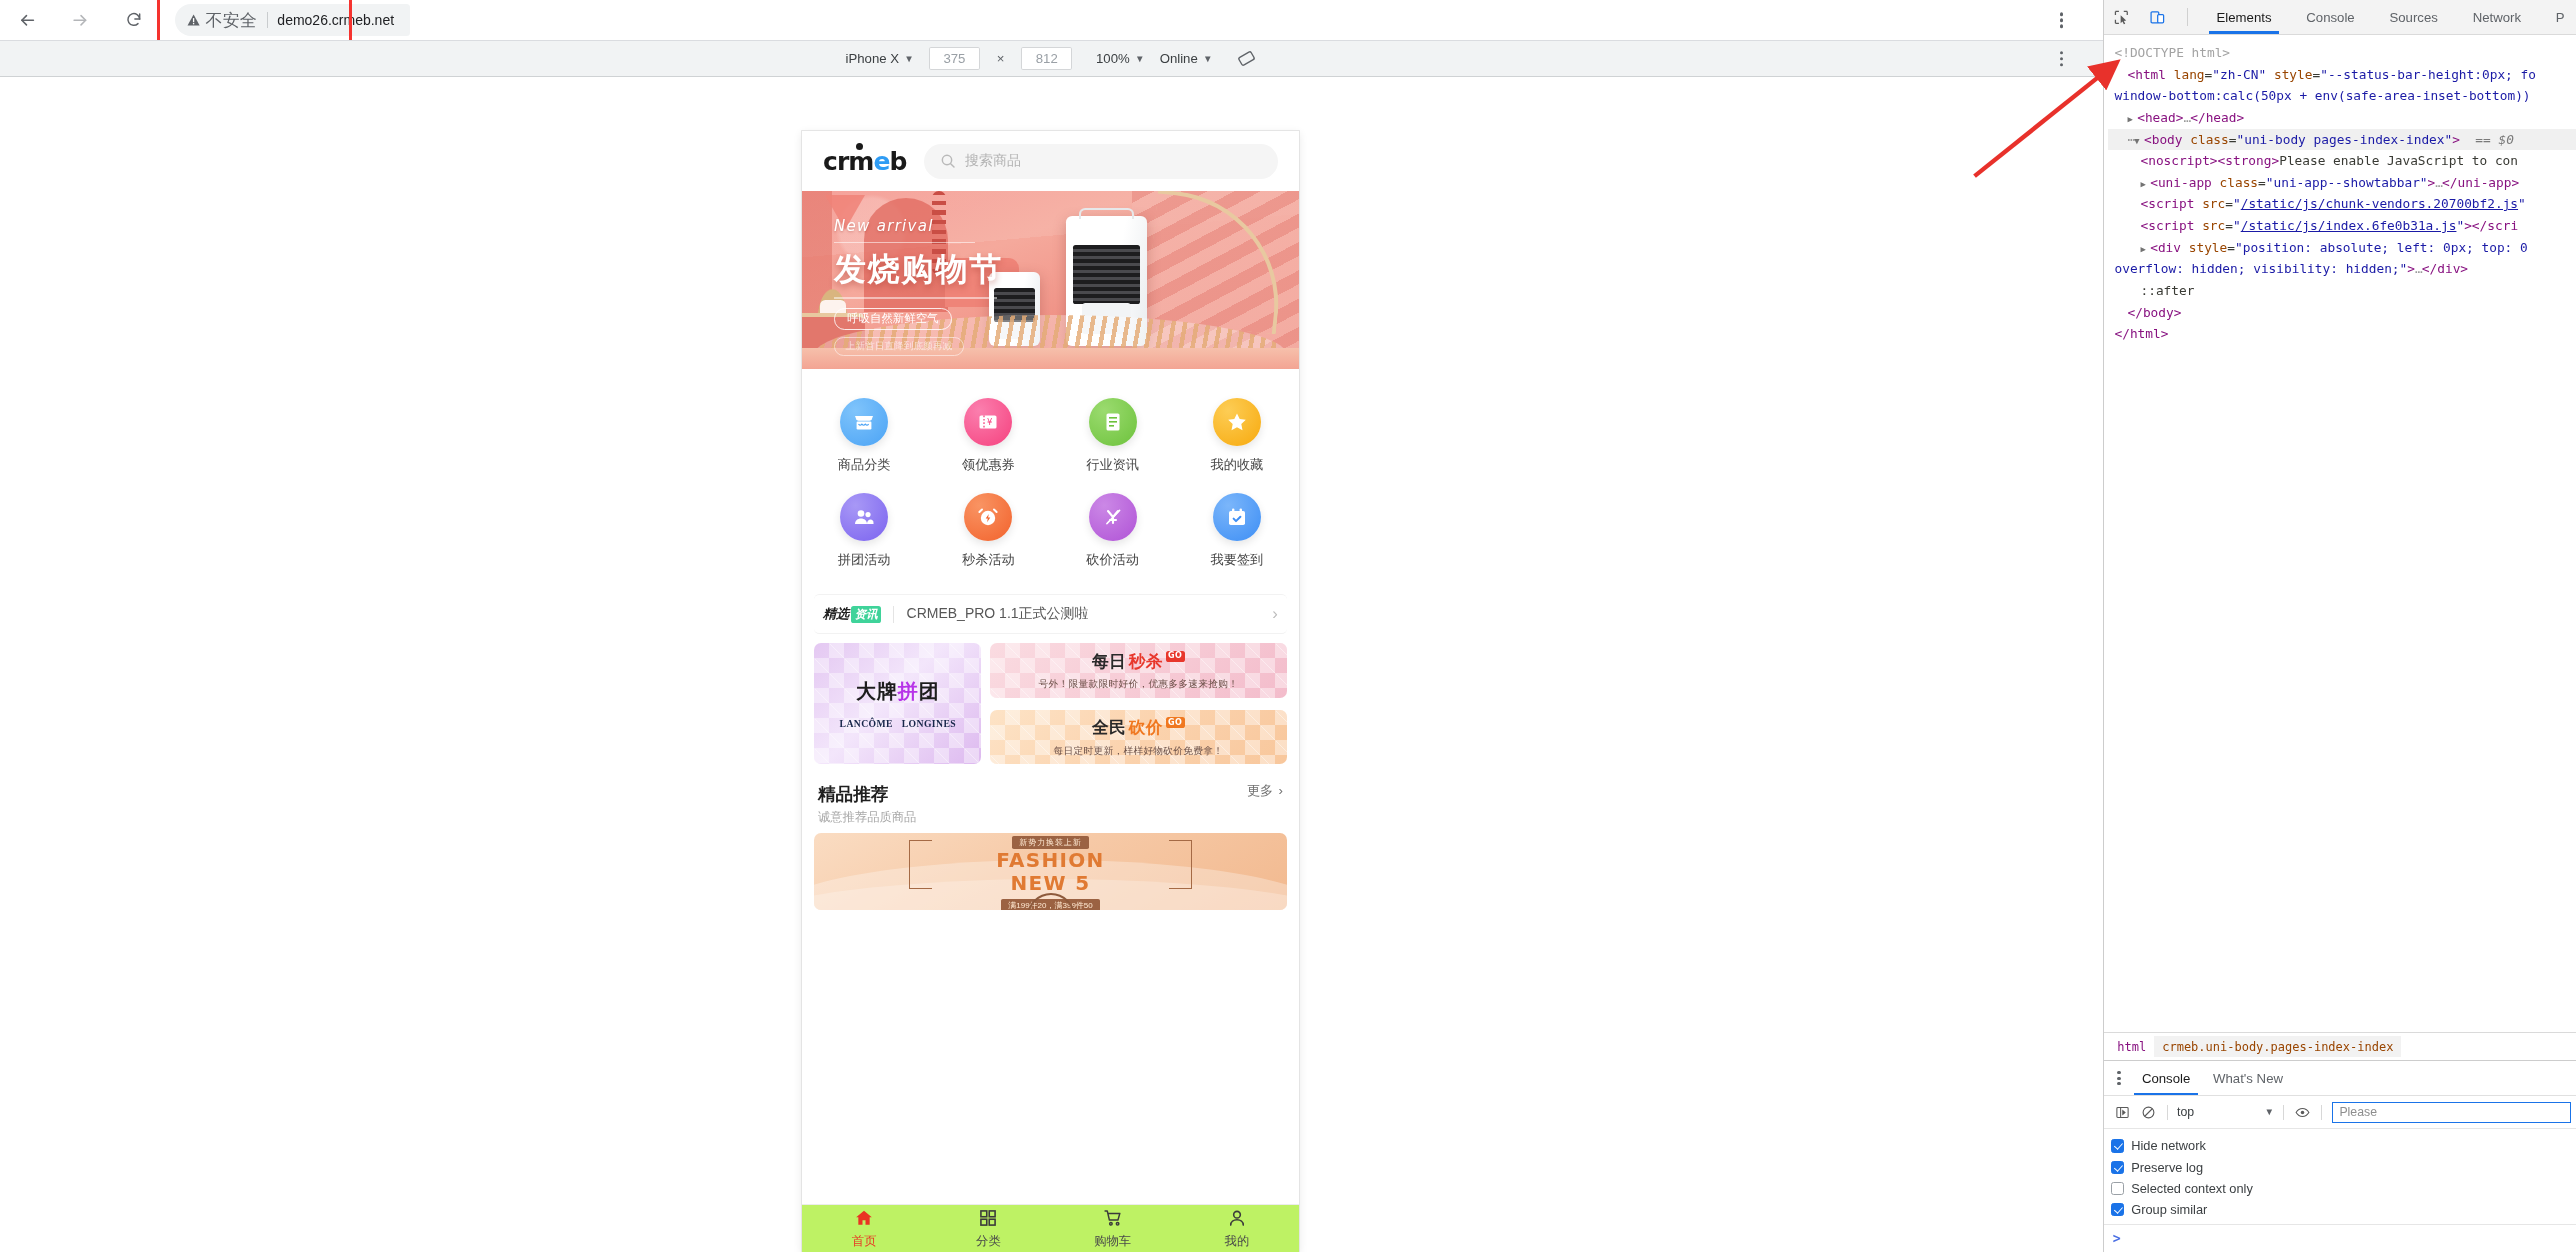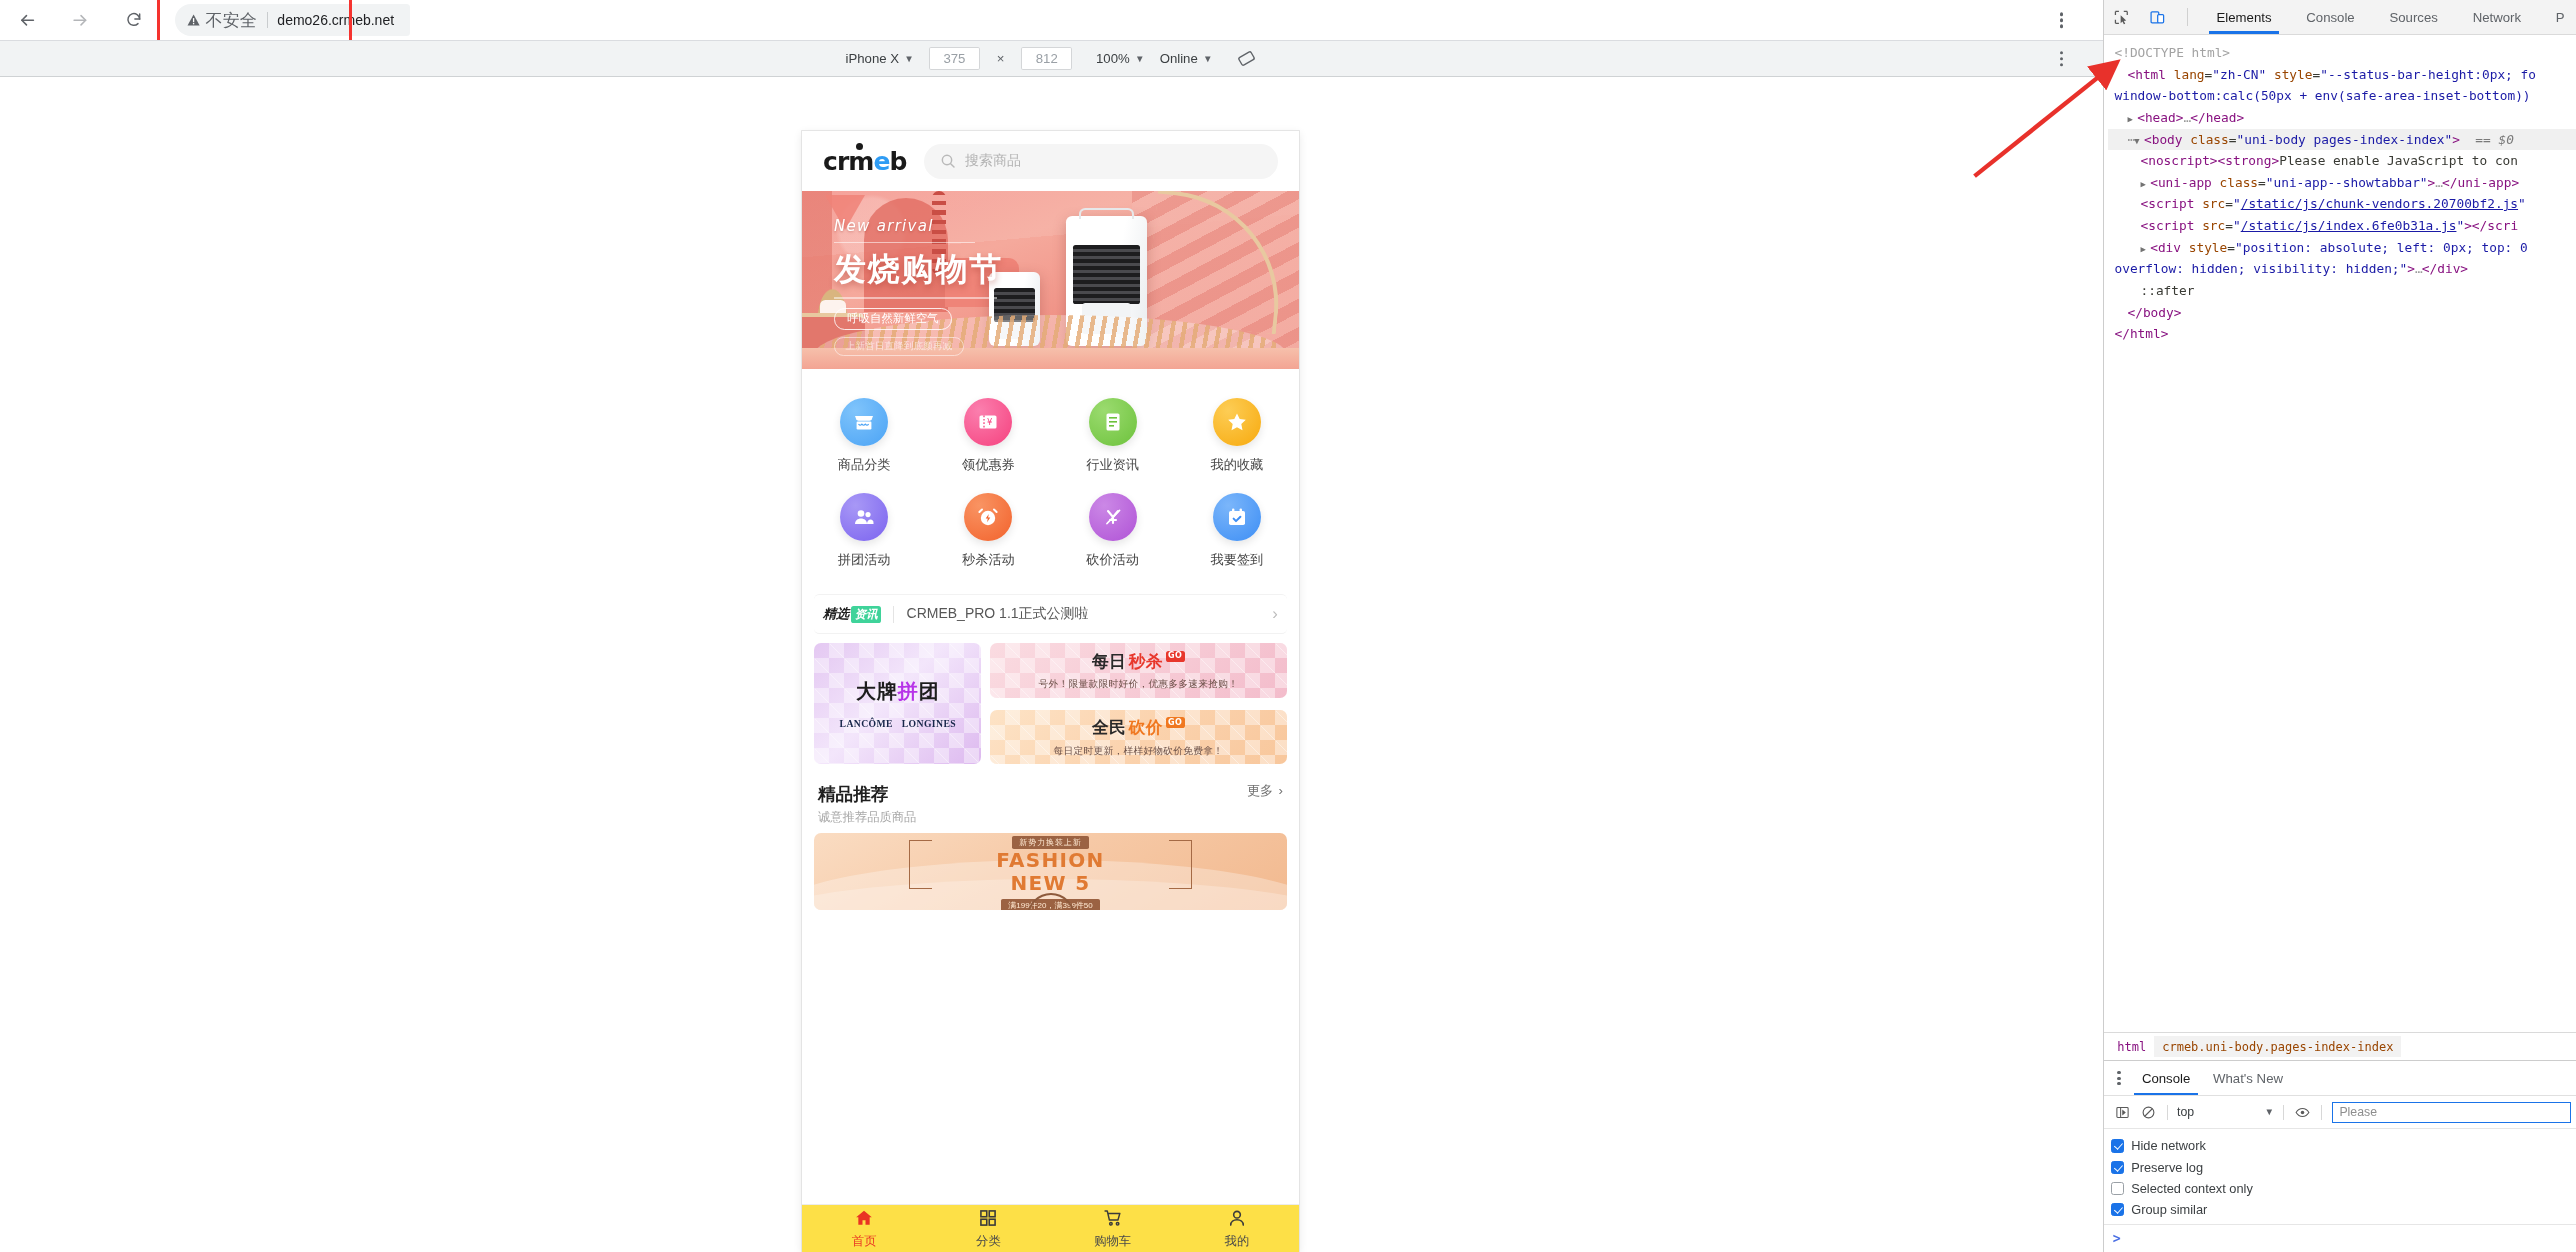--- a/index.html
+++ b/index.html
@@ -302,21 +302,21 @@
   .rb-brk.l { left: 95px; border-right: none; }
   .rb-brk.r { right: 95px; border-left: none; }
   .rb-bag {
     position: absolute; left: 50%; bottom: -17.6px; transform: translateX(-50%);
     width: 48px; height: 35px; border: 2.6px solid #8d5a3c; border-bottom: none;
     border-radius: 24px 24px 0 0;
   }
 
   
   .tabbar {
-    flex: 0 0 49px; margin-top: auto; display: flex; background: #fde047;
+    flex: 0 0 49px; margin-top: auto; display: flex; background: #bef264;
     border-top: 0.9px solid #ececec;
   }
   .tab { flex: 1; display: flex; flex-direction: column; align-items: center; justify-content: center; gap: 4.4px; }
   .tab svg { width: 20px; height: 20px; display: block; }
   .tab-label { font-size: 12.3px; color: #4a4a4a; }
   .tab.active .tab-label { color: #e93323; }
   .tab.active svg { color: #e93323; }
   .tab svg { color: #3b3b3b; }
 
   

